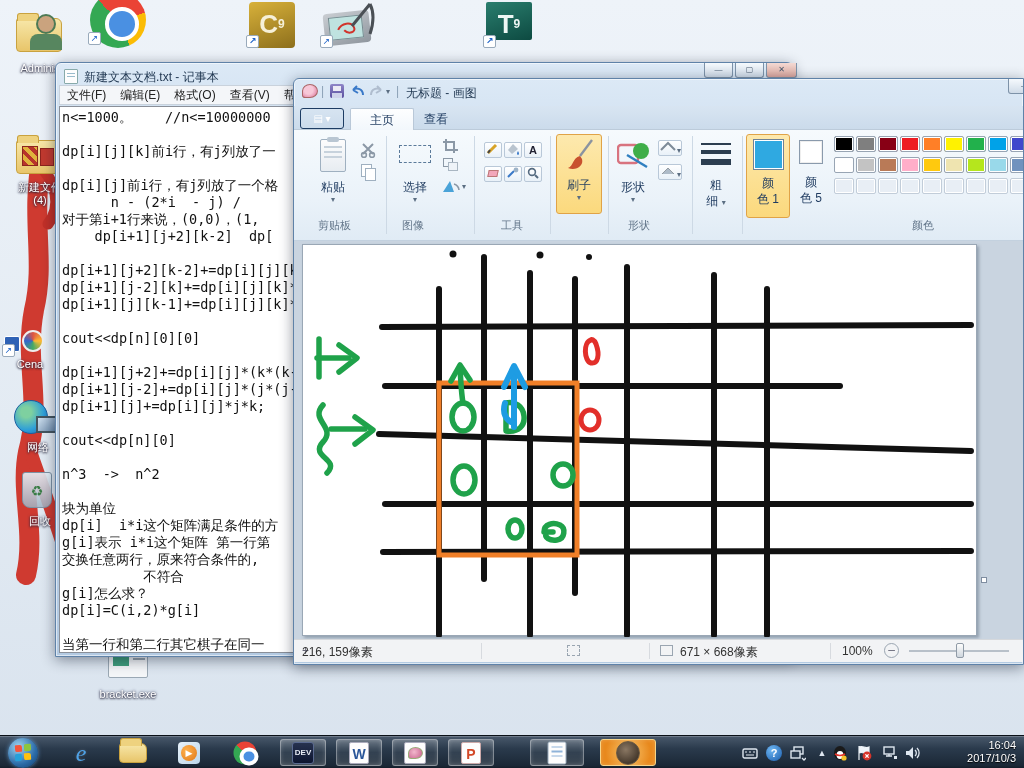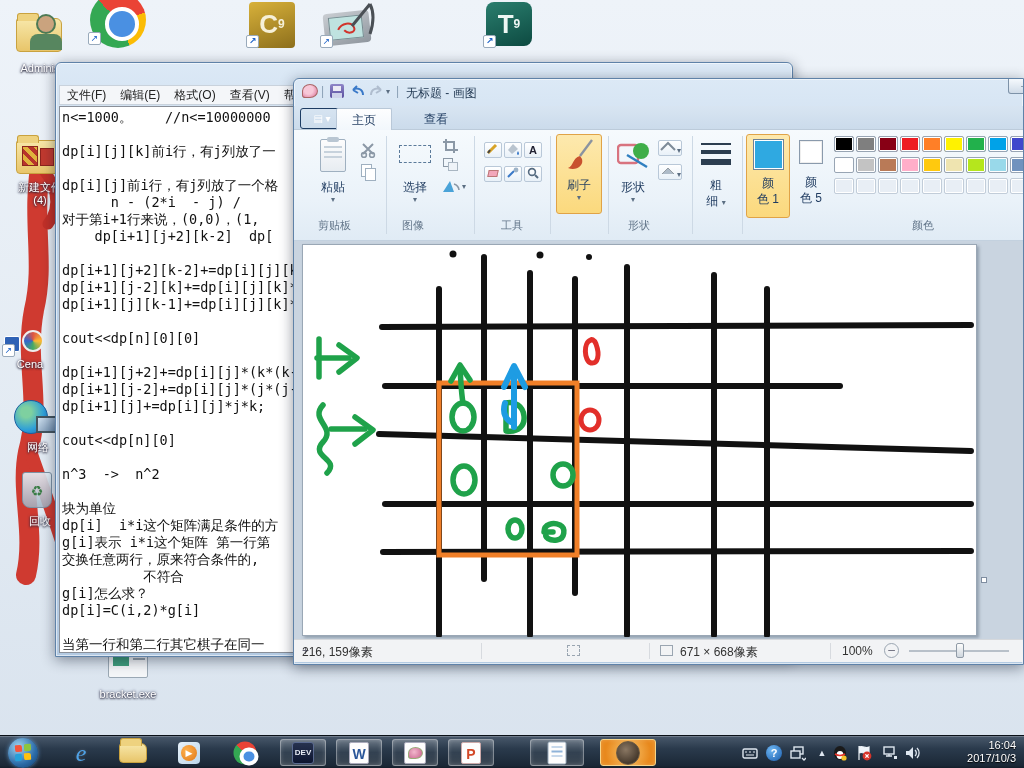--- a/index.html
+++ b/index.html
@@ -101,21 +101,21 @@
         <svg width="32" height="21">
             <path d="M8,12 C12,5 22,5 24,11 C26,16 18,18 14,13" stroke="#d1342c" stroke-width="2" fill="none"></path>
           </svg>
       </div>
     </div>
     <svg class="abs" style="left:26px;top:-4px;" width="28" height="40">
         <path d="M4,26 L22,4 M22,4 C26,12 26,22 22,34" stroke="#4a4f55" stroke-width="3" fill="none"></path>
       </svg>
     <div class="badge" style="left:-2px;top:31px;">↗</div>
   </div>
-  <div class="abs" style="left:486px;top:2px;width:46px;height:44px;background:linear-gradient(160deg,#2a7e6e,#0d4a41);border-radius:8px;color:#eef7f4;font-size:26px;font-weight:bold;text-align:center;line-height:44px;">T<span style="font-size:12px;vertical-align:top;">9</span>
+  <div class="abs" style="left:486px;top:2px;width:46px;height:38px;background:linear-gradient(160deg,#2a7e6e,#0d4a41);border-radius:2px;color:#eef7f4;font-size:26px;font-weight:bold;text-align:center;line-height:44px;">T<span style="font-size:12px;vertical-align:top;">9</span>
     <div class="badge" style="left:-3px;top:33px;">↗</div>
   </div>
 
   <div class="abs" style="left:14px;top:4px;width:50px;height:70px;">
     <div class="folder" style="left:2px;top:14px;"></div>
     <div class="abs" style="left:22px;top:10px;width:20px;height:20px;border-radius:50%;background:#caa37e;border:2px solid #4d7a55;"></div>
     <div class="abs" style="left:16px;top:30px;width:32px;height:16px;border-radius:8px 8px 0 0;background:#57865f;"></div>
     <div class="dlabel" style="left:-6px;top:58px;width:64px;">Adminis</div>
   </div>
   <div class="abs" style="left:14px;top:128px;width:50px;height:80px;">
@@ -146,20 +146,30 @@
     <div class="abs" style="left:12px;top:2px;width:40px;height:32px;background:#f4f6f8;border:1px solid #9aa8b4;border-radius:2px;">
       <div class="abs" style="left:4px;top:5px;width:16px;height:14px;background:#3f9e7c;"></div>
       <div class="abs" style="left:24px;top:6px;width:12px;height:2px;background:#98a4ae;"></div>
       <div class="abs" style="left:24px;top:11px;width:12px;height:2px;background:#98a4ae;"></div>
     </div>
     <div class="dlabel" style="left:-4px;top:44px;width:72px;">bracket.exe</div>
   </div>
 
 
   <div class="win" style="left:55px;top:62px;width:738px;height:595px;z-index:2;">
+    <div class="titlebar">
+      <div class="abs" style="left:8px;top:6px;width:14px;height:15px;background:#fdfdfd;border:1px solid #8aa;border-radius:1px;">
+        <div style="margin:3px 2px 0;height:1px;background:#9bc;"></div>
+        <div style="margin:2px 2px 0;height:1px;background:#9bc;"></div>
+      </div>
+      <span class="abs" style="left:28px;top:6px;">新建文本文档.txt - 记事本</span>
+      <div class="capbtn" style="left:648px;width:29px;">—</div>
+      <div class="capbtn" style="left:679px;width:29px;">▢</div>
+      <div class="capbtn" style="left:710px;width:31px;background:linear-gradient(180deg,#f3d9d3,#dba79e);">✕</div>
+    </div>
     <div class="menubar">
       <span>文件(F)</span>
       <span>编辑(E)</span>
       <span>格式(O)</span>
       <span>查看(V)</span>
       <span>帮</span>
     </div>
     <div class="np-text">
       <pre>n&lt;=1000。    //n&lt;=10000000
 
@@ -212,21 +222,21 @@
           <path d="M3,11 C3,5 9,3 13,6 M13,6 L9,2 M13,6 L8,9" stroke="#7c8aa0" stroke-width="2" fill="none"></path>
         </svg>
       <span class="abs caret" style="left:92px;top:8px;">▾</span>
       <span class="abs" style="left:102px;top:5px;color:#8aa0b5;">|</span>
       <span class="abs" style="left:112px;top:6px;">无标题 - 画图</span>
       <div class="capbtn" style="left:714px;width:34px;">—</div>
     </div>
 
     <div class="ptabrow">
       <div class="appmenu">▤ ▾</div>
-      <div class="ptab active" style="left:42px;width:56px;">主页</div>
+      <div class="ptab active" style="left:56px;width:64px;">主页</div>
       <div class="ptab" style="left:114px;width:56px;">查看</div>
     </div>
 
     <div class="ribbon">
 
       <div class="bigbtn" style="left:16px;top:5px;width:46px;height:82px;">
         <div class="abs" style="left:10px;top:4px;width:26px;height:33px;background:linear-gradient(180deg,#fdfdfd,#e7ecf1);border:1px solid #9fb0c0;border-radius:2px;">
           <div style="margin:-3px auto 0;width:12px;height:5px;background:#b9c6d2;border-radius:2px;"></div>
           <div style="margin:4px 3px 0;height:2px;background:#c7d2dc;"></div>
           <div style="margin:3px 3px 0;height:2px;background:#c7d2dc;"></div>

